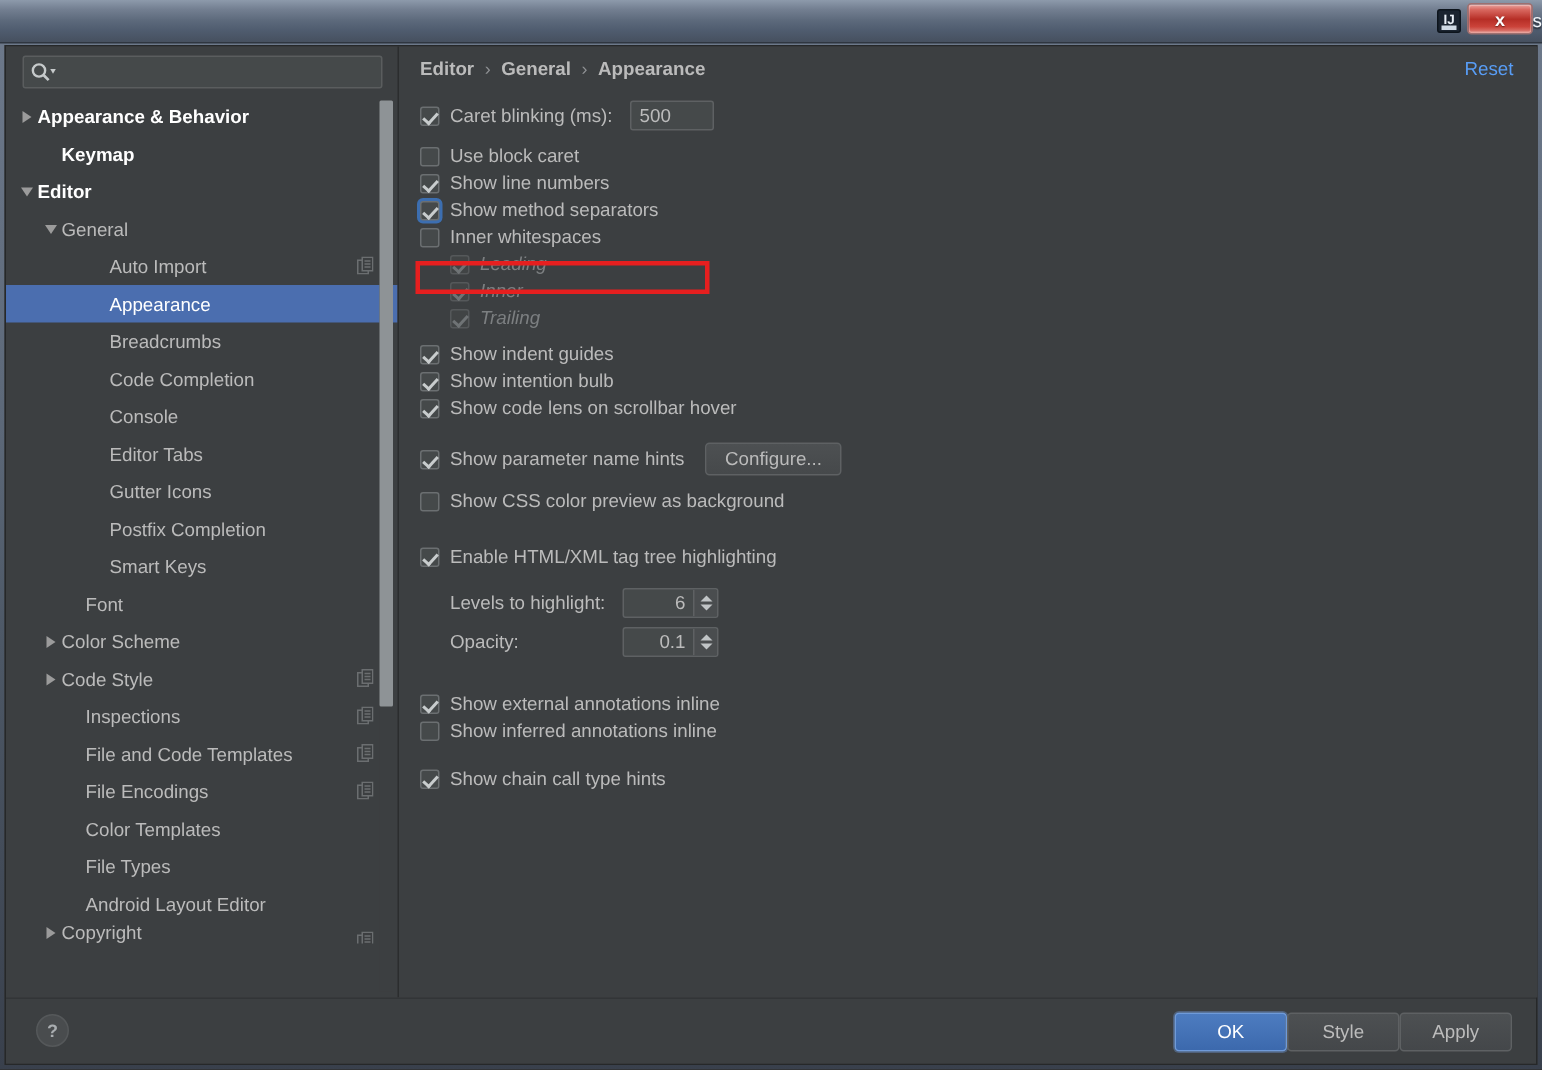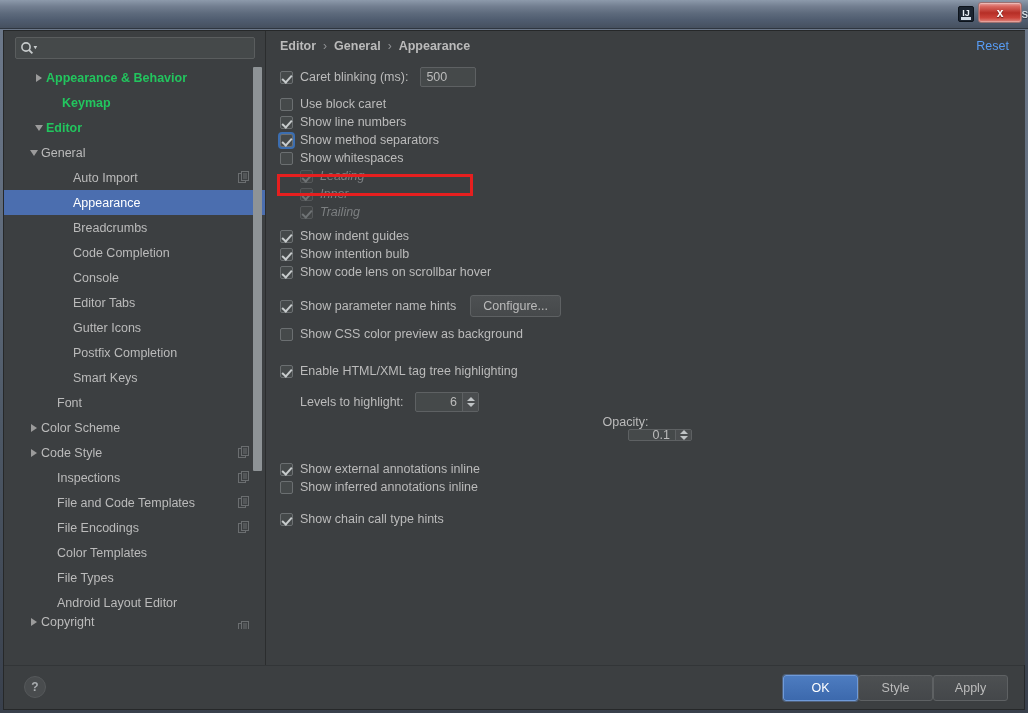--- a/index.html
+++ b/index.html
@@ -117,21 +117,21 @@
     display: flex; align-items: center;
     font-size: 12.5px;
     color: #bbbbbb;
     cursor: default;
     padding-right: 14px;
   }
   .tree-row.selected {
     background: #4b6eaf;
     color: #ffffff;
   }
-  .tree-row.bold { font-weight: bold; color: #22c55e; padding-left: 21px; }
+  .tree-row.bold { font-weight: bold; color: #ffffff; }
   .tree-row.clipped { height: 14px; overflow: hidden; align-items: flex-start; }
   .tw {
     width: 13px; height: 13px; flex: 0 0 13px;
     position: relative;
   }
   .tw.right::before {
     content: ""; position: absolute; left: 3px; top: 3px;
     border-left: 6px solid #9b9b9b;
     border-top: 4px solid transparent;
     border-bottom: 4px solid transparent;
@@ -543,21 +543,21 @@
             <div class="opt-row">
               <span class="cb checked"></span>
               <span>Show line numbers</span>
             </div>
             <div class="opt-row">
               <span class="cb checked focused"></span>
               <span>Show method separators</span>
             </div>
             <div class="opt-row">
               <span class="cb"></span>
-              <span>Show whitespaces</span>
+              <span>Inner whitespaces</span>
             </div>
             <div class="opt-row disabled indent">
               <span class="cb checked dis"></span>
               <span>Leading</span>
             </div>
             <div class="opt-row disabled indent">
               <span class="cb checked dis"></span>
               <span>Inner</span>
             </div>
             <div class="opt-row disabled indent">
@@ -611,21 +611,21 @@
           <span class="label-col">Levels to highlight:</span>
           <span class="spin-wrap">
             <input class="spin-val" type="text" value="6" style="">
             <span class="spin-btns">
               <i class="spin-up"></i>
               <i class="spin-dn"></i>
             </span>
           </span>
         </div>
 
-        <div class="opt-row" style="height:26px; padding-left:20px;flex-direction:column;">
+        <div class="opt-row" style="height:26px; padding-left:20px;">
           <span class="label-col">Opacity:</span>
           <span class="spin-wrap">
             <input class="spin-val" type="text" value="0.1" style="">
             <span class="spin-btns">
               <i class="spin-up"></i>
               <i class="spin-dn"></i>
             </span>
           </span>
         </div>
 

